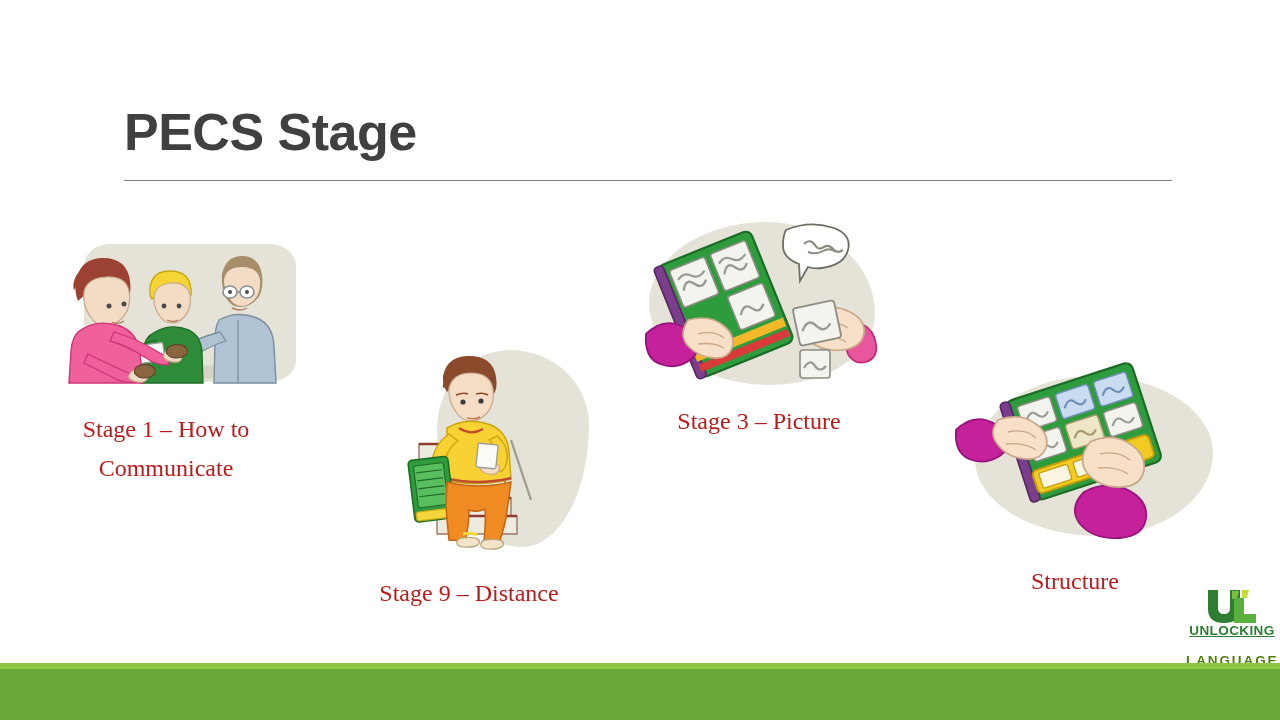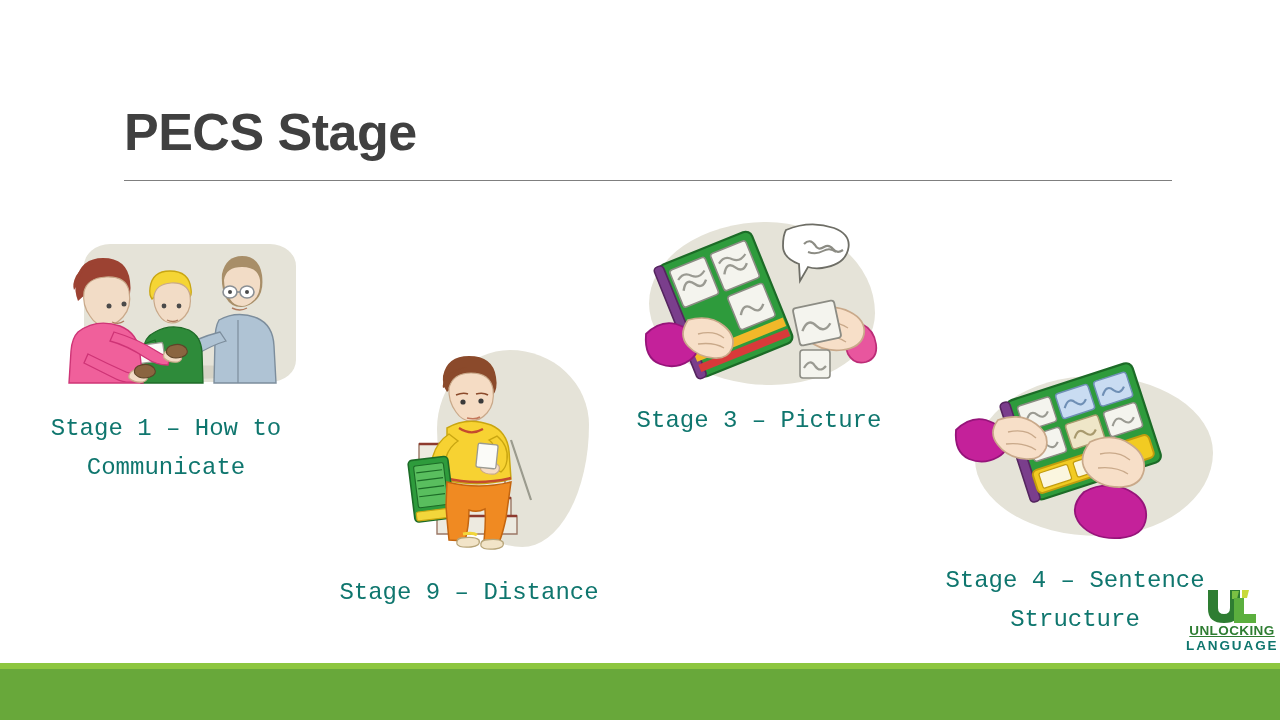--- a/index.html
+++ b/index.html
@@ -33,23 +33,23 @@
     width: 1048px;
     height: 1px;
     background: #7F7F7F;
   }
 
   
   .stage { position: absolute; }
   .stage-caption {
     text-align: center;
     font-size: 24px;
-    color: #0f766e;
+    color: #b91c1c;
     line-height: 1.62;
-    font-family: Liberation Mono, monospace;
+    font-family: Liberation Serif, serif;
   }
   .stage-caption .line { display: block; }
 
   .art {
     position: relative;
     margin: 0 auto;
   }
 
   
   .blob {
@@ -104,22 +104,22 @@
     font-size: 13.5px;
     font-weight: bold;
     letter-spacing: 0.4px;
     color: #2E7D32;
     text-decoration: underline;
   }
   .logo-language {
     font-size: 13.5px;
     font-weight: bold;
     letter-spacing: 1.9px;
-    color: #0f766e;
-    margin-top: 1px;
+    color: #4d7c0f;
+    margin-top: 16px;
   }
 
   
   .bar-light {
     position: absolute;
     left: 0; top: 663px;
     width: 1280px; height: 6px;
     background: #8DC63F;
   }
   .bar-dark {
@@ -327,21 +327,20 @@
         <path d="M4 58 q14-14 30-10 q16 5 20 18 q4 12-8 19 q-14 8-29 2 q-15-7-13-29z" fill="#C4219A" stroke="#96147A" stroke-width="1.8"></path>
         <path d="M46 48 q22-8 38 4 q14 10 10 24 q-5 12-20 11 q-18-1-28-14 q-10-12 0-25z" fill="#F7DFC8" stroke="#C9A98A" stroke-width="1.7"></path>
         <path d="M56 60 q18-4 28 6 M54 72 q18-2 30 6" stroke="#C9A98A" stroke-width="1.3" fill="none"></path>
 
         <path d="M132 120 q22-12 44-2 q20 10 18 28 q-2 18-26 20 q-26 2-40-14 q-12-16 4-32z" fill="#C4219A" stroke="#96147A" stroke-width="1.8"></path>
         <path d="M138 70 q22-10 40 2 q16 10 14 26 q-3 16-22 17 q-22 1-34-13 q-12-14 2-32z" fill="#F7DFC8" stroke="#C9A98A" stroke-width="1.7"></path>
         <path d="M148 82 q18-4 30 6 M146 96 q18-2 30 6" stroke="#C9A98A" stroke-width="1.3" fill="none"></path>
       </svg>
     </div>
     <div class="stage-caption">
-      <span class="line">Stage 4 – Sentence</span>
       <span class="line">Structure</span>
     </div>
   </div>
 
   <div class="logo">
     <div class="logo-mark">
       <svg width="92" height="36" viewBox="0 0 92 36">
 
         <path d="M22 2 h10 v18 q0 6 6 6 q6 0 6-6 v-18 h10 v19 q0 14-16 14 q-16 0-16-14z" fill="#2E7D32"></path>
 

